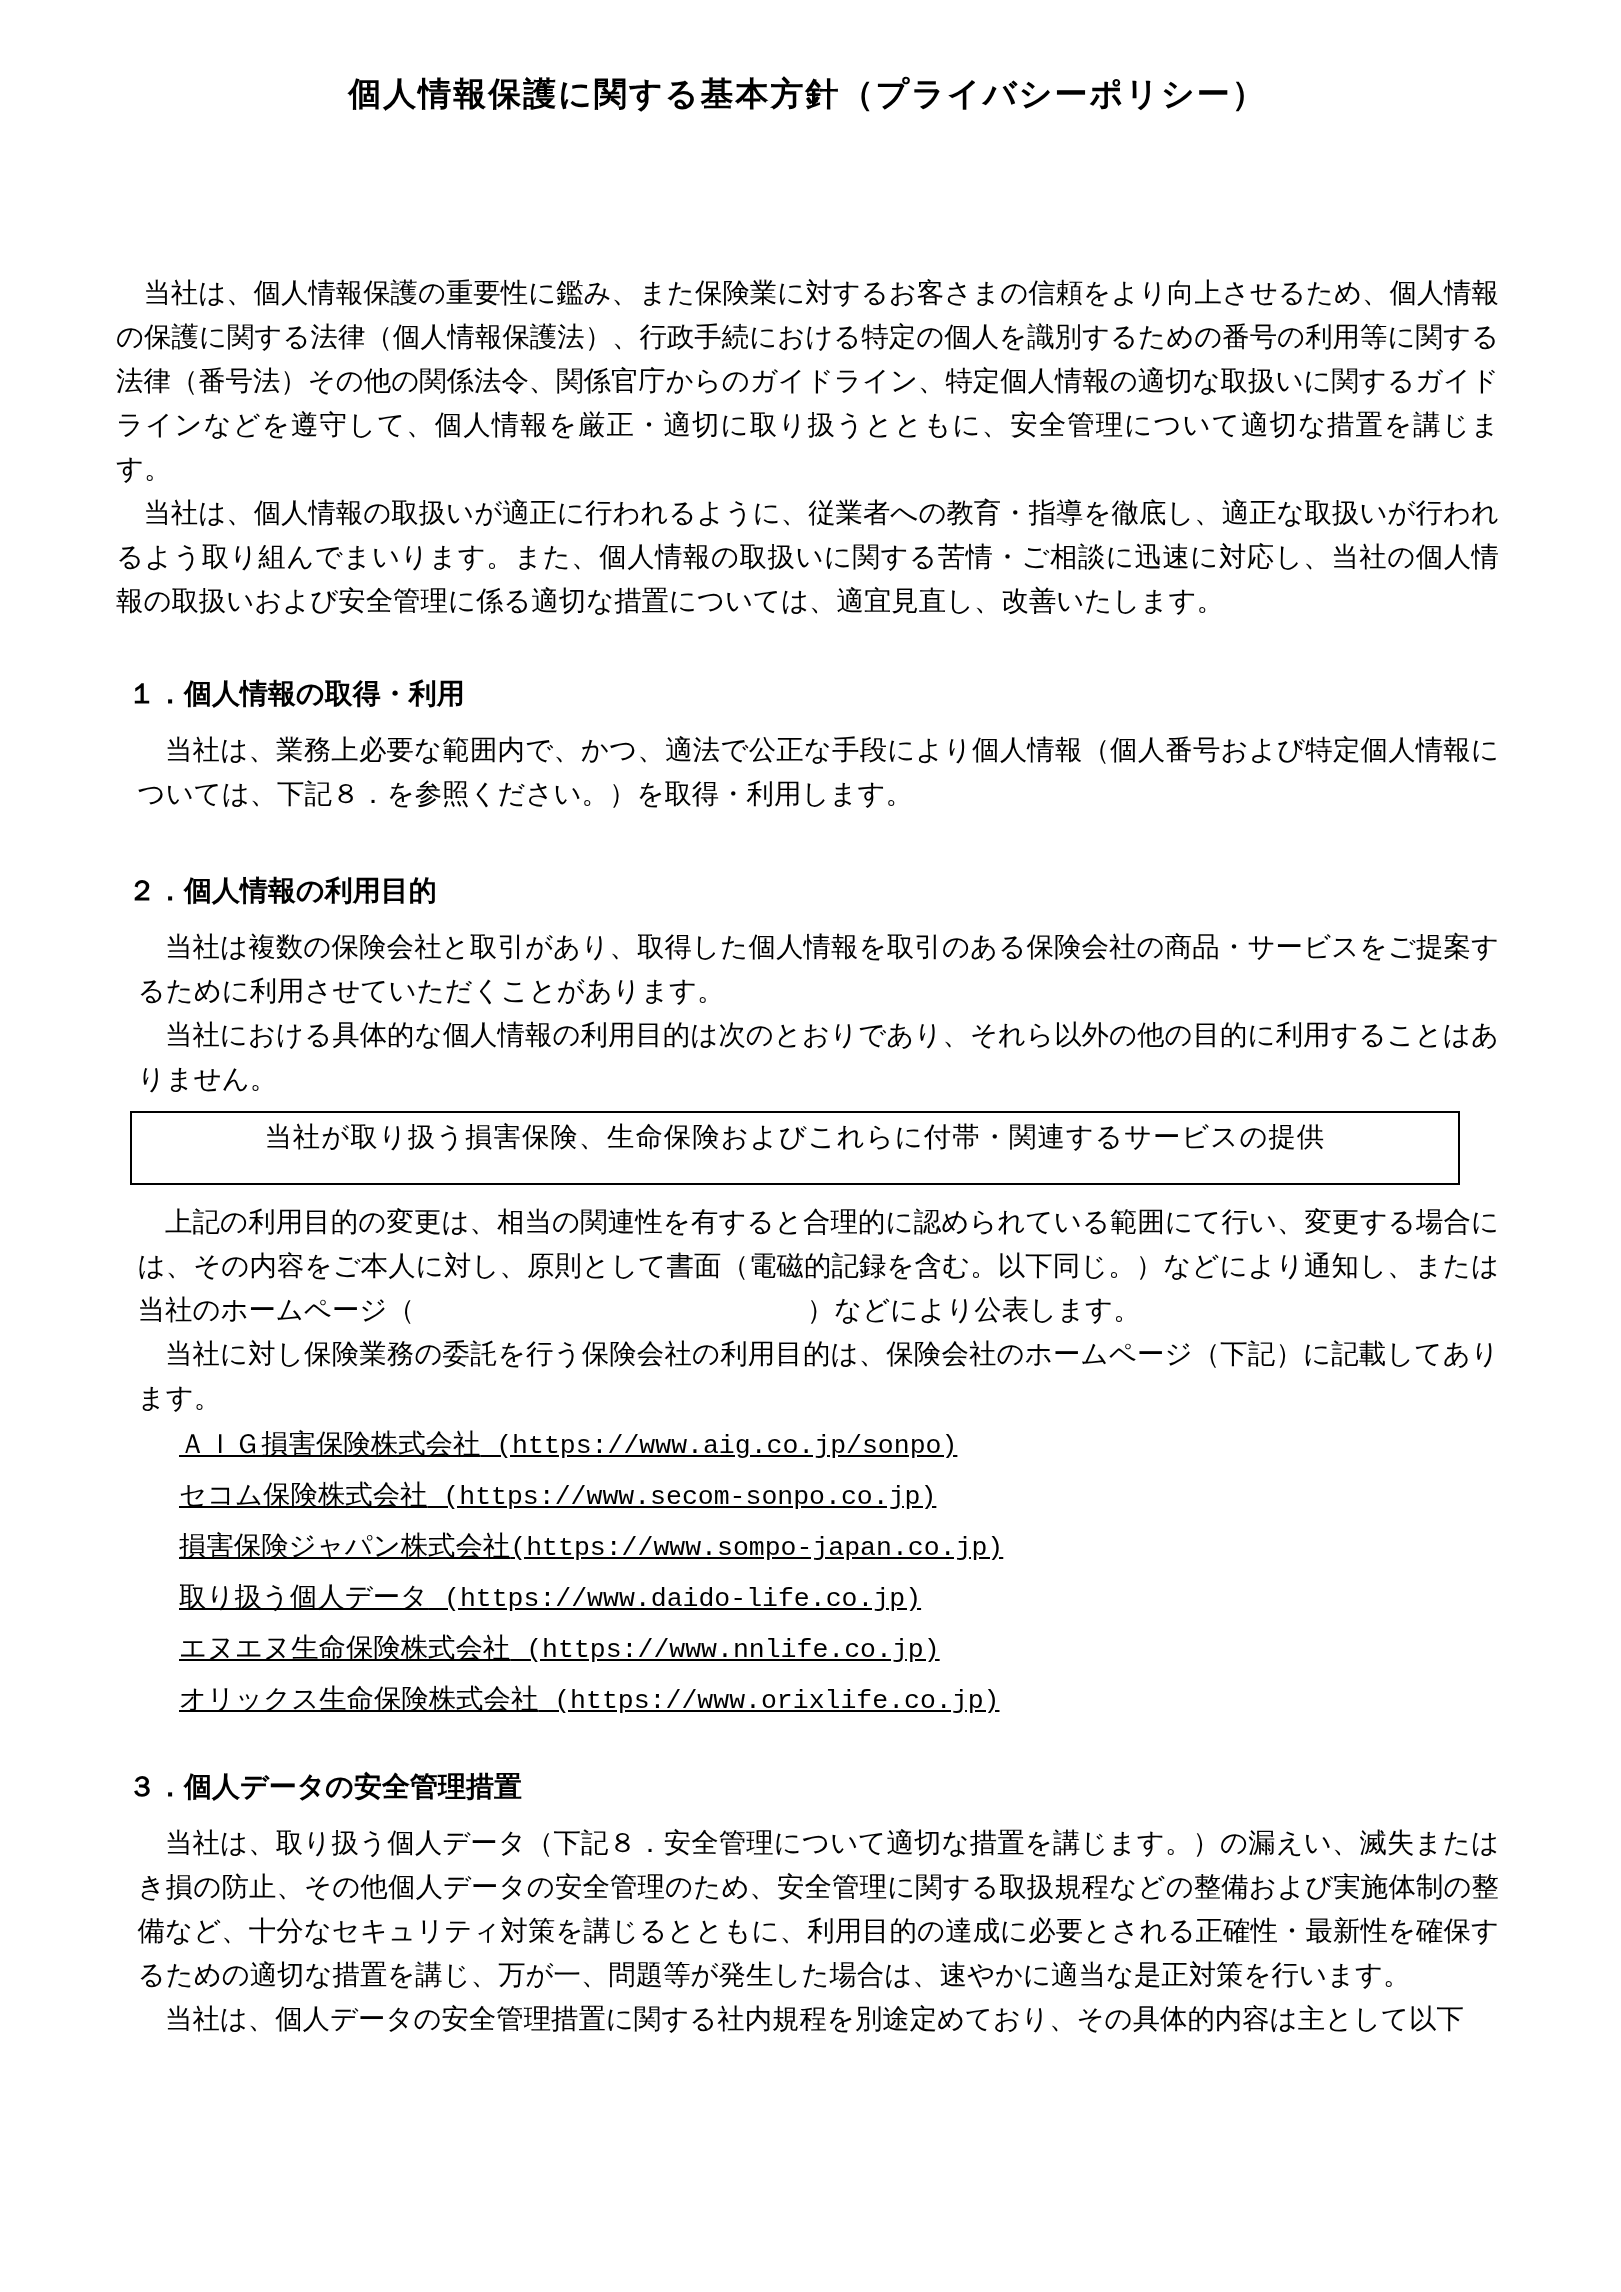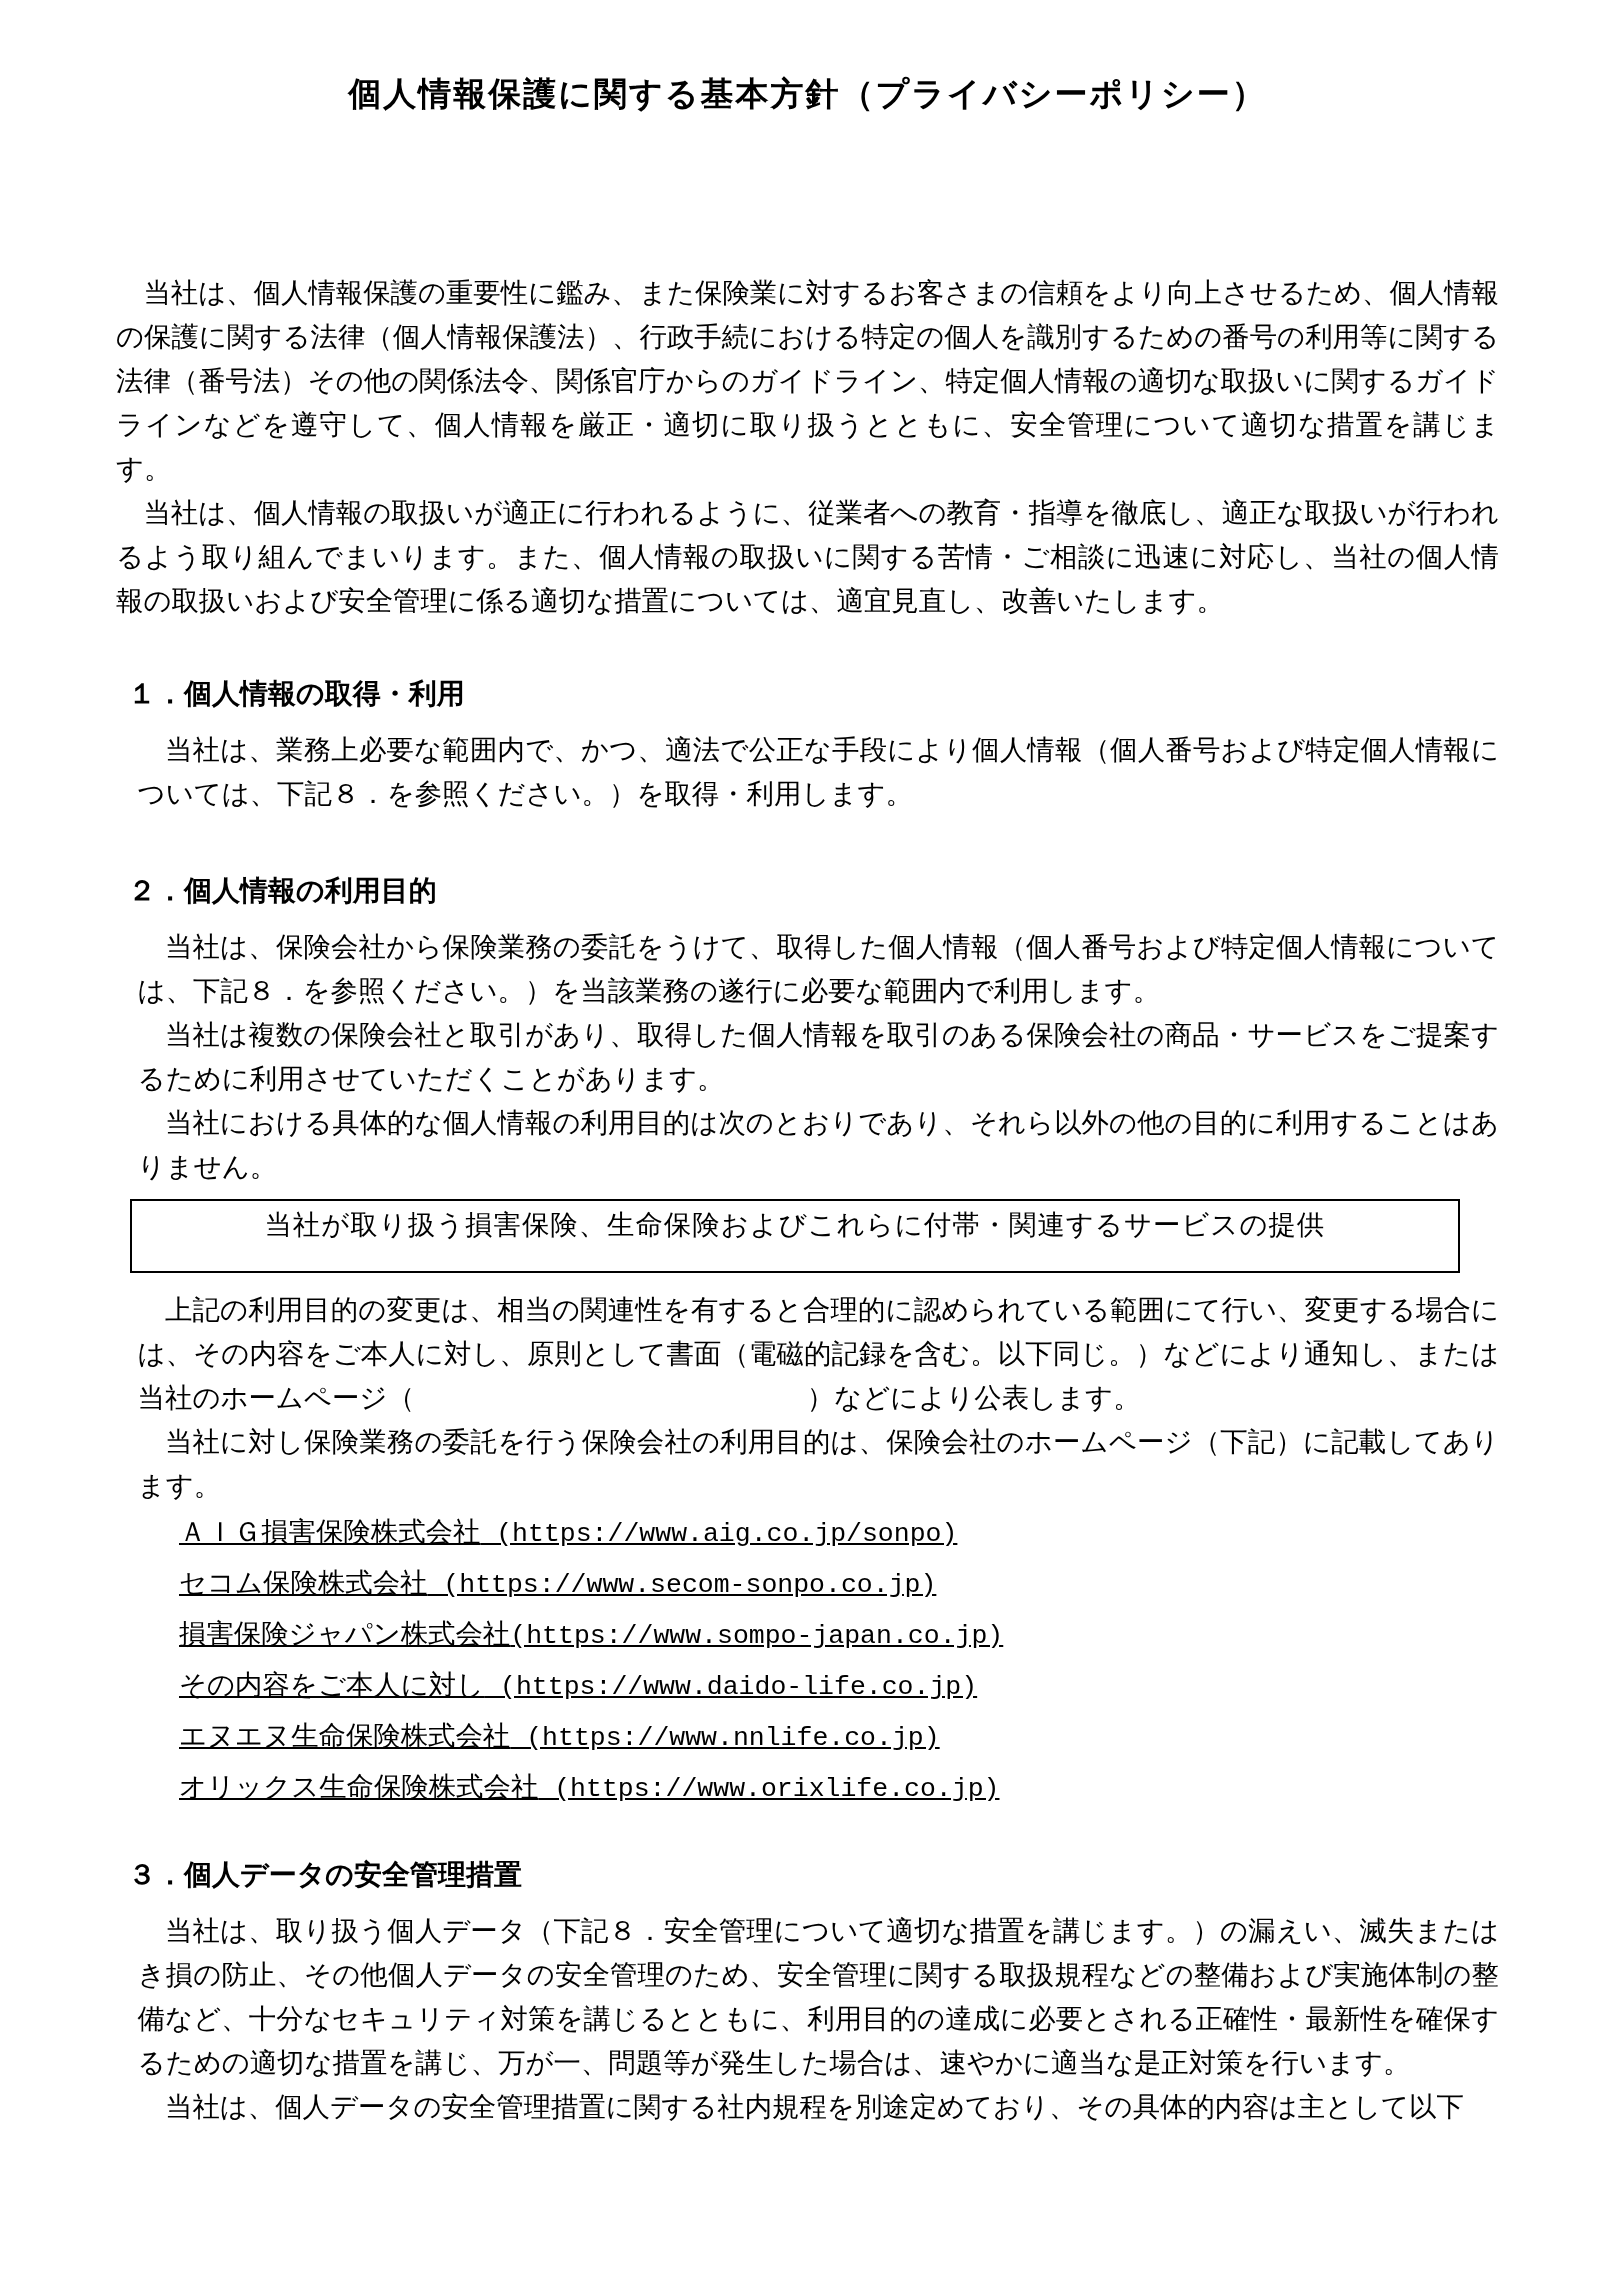--- a/index.html
+++ b/index.html
@@ -91,39 +91,38 @@
   <div class="section-1">
     <h2 class="section-heading">１．個人情報の取得・利用</h2>
     <div class="section-body">
       <p class="para">当社は、業務上必要な範囲内で、かつ、適法で公正な手段により個人情報（個人番号および特定個人情報については、下記８．を参照ください。）を取得・利用します。</p>
     </div>
   </div>
 
   <div class="section-2">
     <h2 class="section-heading">２．個人情報の利用目的</h2>
     <div class="section-body">
-      <p class="para">当社は、保険会社から保険業務の委託をうけて、取得した個人情報（個人番号および特定個人情報については、下記８．を参照ください。）を当該業務の遂行に必要な範囲内で利用します。</p>
       <p class="para">当社は複数の保険会社と取引があり、取得した個人情報を取引のある保険会社の商品・サービスをご提案するために利用させていただくことがあります。</p>
       <p class="para">当社における具体的な個人情報の利用目的は次のとおりであり、それら以外の他の目的に利用することはありません。</p>
     </div>
 
     <div class="purpose-box">
       <span>当社が取り扱う損害保険、生命保険およびこれらに付帯・関連するサービスの提供</span>
     </div>
 
     <div class="section-body">
       <p class="para"><span>上記の利用目的の変更は、相当の関連性を有すると合理的に認められている範囲にて行い、変更する場合には、その内容をご本人に対し、原則として書面（電磁的記録を含む。以下同じ。）などにより通知し、または当社のホームページ（</span><span class="blank-gap"></span><span>）などにより公表します。</span></p>
       <p class="para">当社に対し保険業務の委託を行う保険会社の利用目的は、保険会社のホームページ（下記）に記載してあります。</p>
     </div>
 
     <div class="company-list">
       <div class="company-line"><span>ＡＩＧ損害保険株式会社</span><span class="url-text"> (https://www.aig.co.jp/sonpo)</span></div>
       <div class="company-line"><span>セコム保険株式会社</span><span class="url-text"> (https://www.secom-sonpo.co.jp)</span></div>
       <div class="company-line"><span>損害保険ジャパン株式会社</span><span class="url-text">(https://www.sompo-japan.co.jp)</span></div>
-      <div class="company-line"><span>その内容をご本人に対し</span><span class="url-text"> (https://www.daido-life.co.jp)</span></div>
+      <div class="company-line"><span>取り扱う個人データ</span><span class="url-text"> (https://www.daido-life.co.jp)</span></div>
       <div class="company-line"><span>エヌエヌ生命保険株式会社</span><span class="url-text"> (https://www.nnlife.co.jp)</span></div>
       <div class="company-line"><span>オリックス生命保険株式会社</span><span class="url-text"> (https://www.orixlife.co.jp)</span></div>
     </div>
   </div>
 
   <div class="section-3">
     <h2 class="section-heading">３．個人データの安全管理措置</h2>
     <div class="section-body">
       <p class="para">当社は、取り扱う個人データ（下記８．安全管理について適切な措置を講じます。）の漏えい、滅失またはき損の防止、その他個人データの安全管理のため、安全管理に関する取扱規程などの整備および実施体制の整備など、十分なセキュリティ対策を講じるとともに、利用目的の達成に必要とされる正確性・最新性を確保するための適切な措置を講じ、万が一、問題等が発生した場合は、速やかに適当な是正対策を行います。</p>
       <p class="para">当社は、個人データの安全管理措置に関する社内規程を別途定めており、その具体的内容は主として以下</p>

